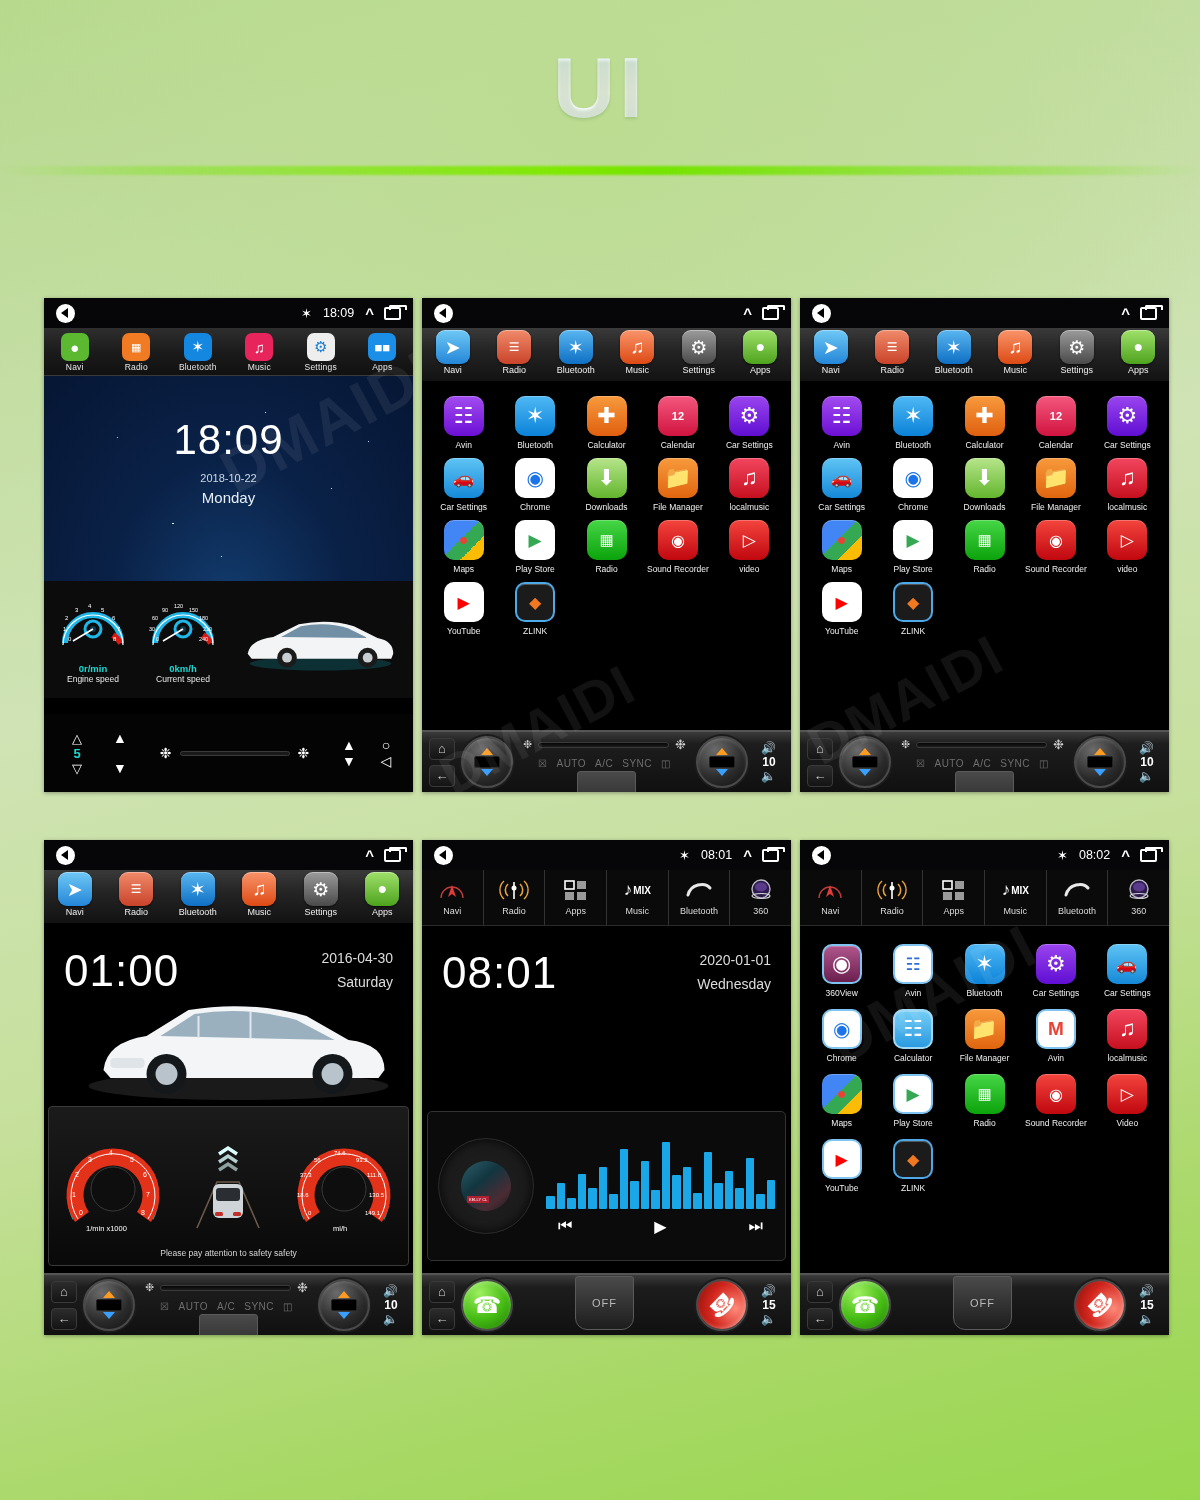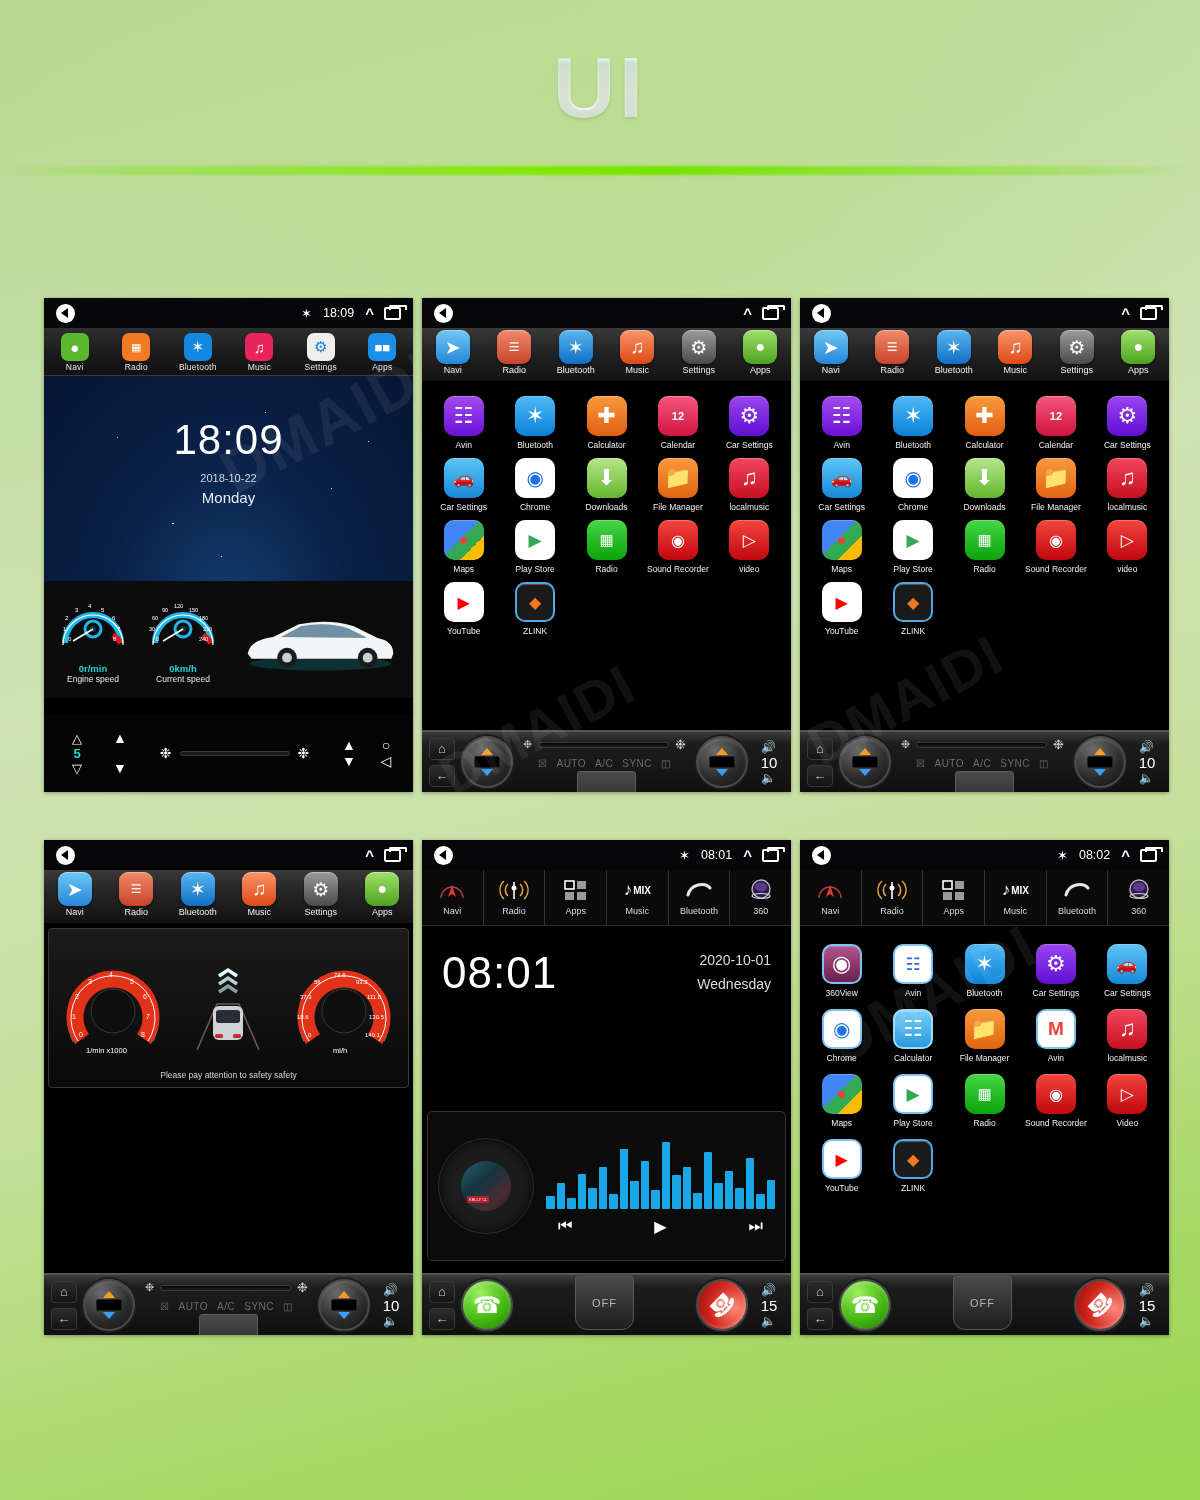--- a/index.html
+++ b/index.html
@@ -133,21 +133,21 @@
   .knob .lcd { width:26px;height:12px;background:#000;border-radius:2px;border:1px solid #222;}
   .cl-mid { flex:1; height:54px; position:relative; color:#cfcfcf; }
   .cl-fanrow { display:flex;align-items:center;gap:6px;padding:2px 6px 0;}
   .cl-slider { flex:1;height:6px;background:linear-gradient(180deg,#050505,#1c1c1c);border:1px solid #3a3a3a;border-radius:3px;}
   .cl-words { display:flex;align-items:center;justify-content:center;gap:9px;font-size:10px;color:#6e6e6e;letter-spacing:.5px;margin-top:6px;}
   .cl-icons { display:flex;align-items:center;justify-content:space-between;padding:2px 14px 0;}
   .offbtn { background:linear-gradient(180deg,#4a4a4a,#1d1d1d); color:#b9b9b9; font-size:11px; letter-spacing:1px;
             padding:20px 16px; border-radius:3px 3px 12px 12px; border:1px solid #5a5a5a;}
   .cl-right { width:34px; display:flex; flex-direction:column; align-items:center; justify-content:center; gap:1px;}
   .volbtn { font-size:12px; color:#d8d8d8; line-height:1;}
-  .volnum { font-size:15px; color:#fff; font-weight:normal;}
+  .volnum { font-size:12px; color:#fff; font-weight:bold;}
 
   
   .phonebtn { width:52px;height:52px;border-radius:50%; display:flex;align-items:center;justify-content:center;
               font-size:23px;color:#fff; border:2px solid #4a4a4a; box-shadow:0 0 0 2px #1b1b1b, inset 0 2px 4px rgba(255,255,255,.3);}
   .ph-green { background:radial-gradient(circle at 35% 25%, #9ef060, #44bb12 55%, #1f7a06 100%);}
   .ph-red   { background:radial-gradient(circle at 35% 25%, #ff8a7a, #d1251c 55%, #7d0d08 100%);}
 
   
   .clockDark { height:178px; background:#000; position:relative; color:#fff; }
   .clockDark .big { position:absolute; left:20px; top:22px; font-size:44px; font-weight:300; letter-spacing:1px;}
@@ -692,20 +692,38 @@
         <div class="it">
             <div class="ic" style="background:linear-gradient(180deg,#9b9b9b,#4a4a4a)">⚙</div>
             <div class="lb">Settings</div>
           </div>
         <div class="it">
             <div class="ic" style="background:linear-gradient(180deg,#9fe06a,#4ea31e);font-size:16px">●</div>
             <div class="lb">Apps</div>
           </div>
       </div>
 
+      <div class="clockDark">
+        <div class="big">01:00</div>
+        <div class="dt">2016-04-30</div>
+        <div class="dy">Saturday</div>
+        <div class="carwrap">
+          <svg width="100%" height="118" viewBox="0 0 360 118">
+            <ellipse cx="190" cy="102" rx="150" ry="14" fill="#1a1a1a"></ellipse>
+            <path d="M55 86 Q58 58 98 52 L140 26 Q200 16 258 32 L300 56 Q336 60 336 86 L330 94 L62 94 Z" fill="#f3f5f7"></path>
+            <path d="M112 52 L146 30 Q198 22 248 36 L286 56 Z" fill="#90a8b8" opacity=".9"></path>
+            <path d="M150 32 L150 54 M202 27 L202 54" stroke="#dfe6ec" stroke-width="2"></path>
+            <circle cx="118" cy="90" r="20" fill="#15181b"></circle>
+              <circle cx="118" cy="90" r="11" fill="#b9c3cb"></circle>
+            <circle cx="284" cy="90" r="20" fill="#15181b"></circle>
+              <circle cx="284" cy="90" r="11" fill="#b9c3cb"></circle>
+            <rect x="62" y="74" width="34" height="10" rx="4" fill="#dfe4e8"></rect>
+          </svg>
+        </div>
+      </div>
 
       <div class="cluster">
         <svg width="110" height="110" viewBox="0 0 110 110">
           <path d="M16 88 A44 44 0 1 1 94 88" fill="none" stroke="#1aa49b" stroke-width="3"></path>
           <path d="M24 86 A38 38 0 1 1 86 86" fill="none" stroke="#e2331a" stroke-width="17"></path>
           <path d="M20 88 A42 42 0 1 1 90 88" fill="none" stroke="#fff" stroke-width="1"></path>
           <circle cx="55" cy="58" r="22" fill="#0e0e0e" stroke="#3a3a3a" stroke-width="1"></circle>
           <text x="21" y="84" fill="#fff" font-size="7">0</text>
           <text x="14" y="66" fill="#fff" font-size="7">1</text>
           <text x="17" y="46" fill="#fff" font-size="7">2</text>
@@ -857,21 +875,21 @@
                 <ellipse cx="13" cy="9" rx="6" ry="4.5" fill="#5a3a8a"></ellipse>
                 <ellipse cx="13" cy="18" rx="9" ry="2.5" fill="none" stroke="#cfcfd8" stroke-width="1.2"></ellipse>
               </svg>
           </div>
           <div class="lb">360</div>
         </div>
       </div>
 
       <div class="clockDark" style="height:180px;">
         <div class="big">08:01</div>
-        <div class="dt">2020-10-01</div>
+        <div class="dt">2020-01-01</div>
         <div class="dy">Wednesday</div>
       </div>
 
       <div class="player">
         <div class="vinyl">
           <div class="album">
             <div style="position:absolute;bottom:8px;left:6px;font-size:4px;background:#b02030;color:#fff;padding:1px 2px;">KELLY CL</div>
           </div>
         </div>
         <div class="right">

